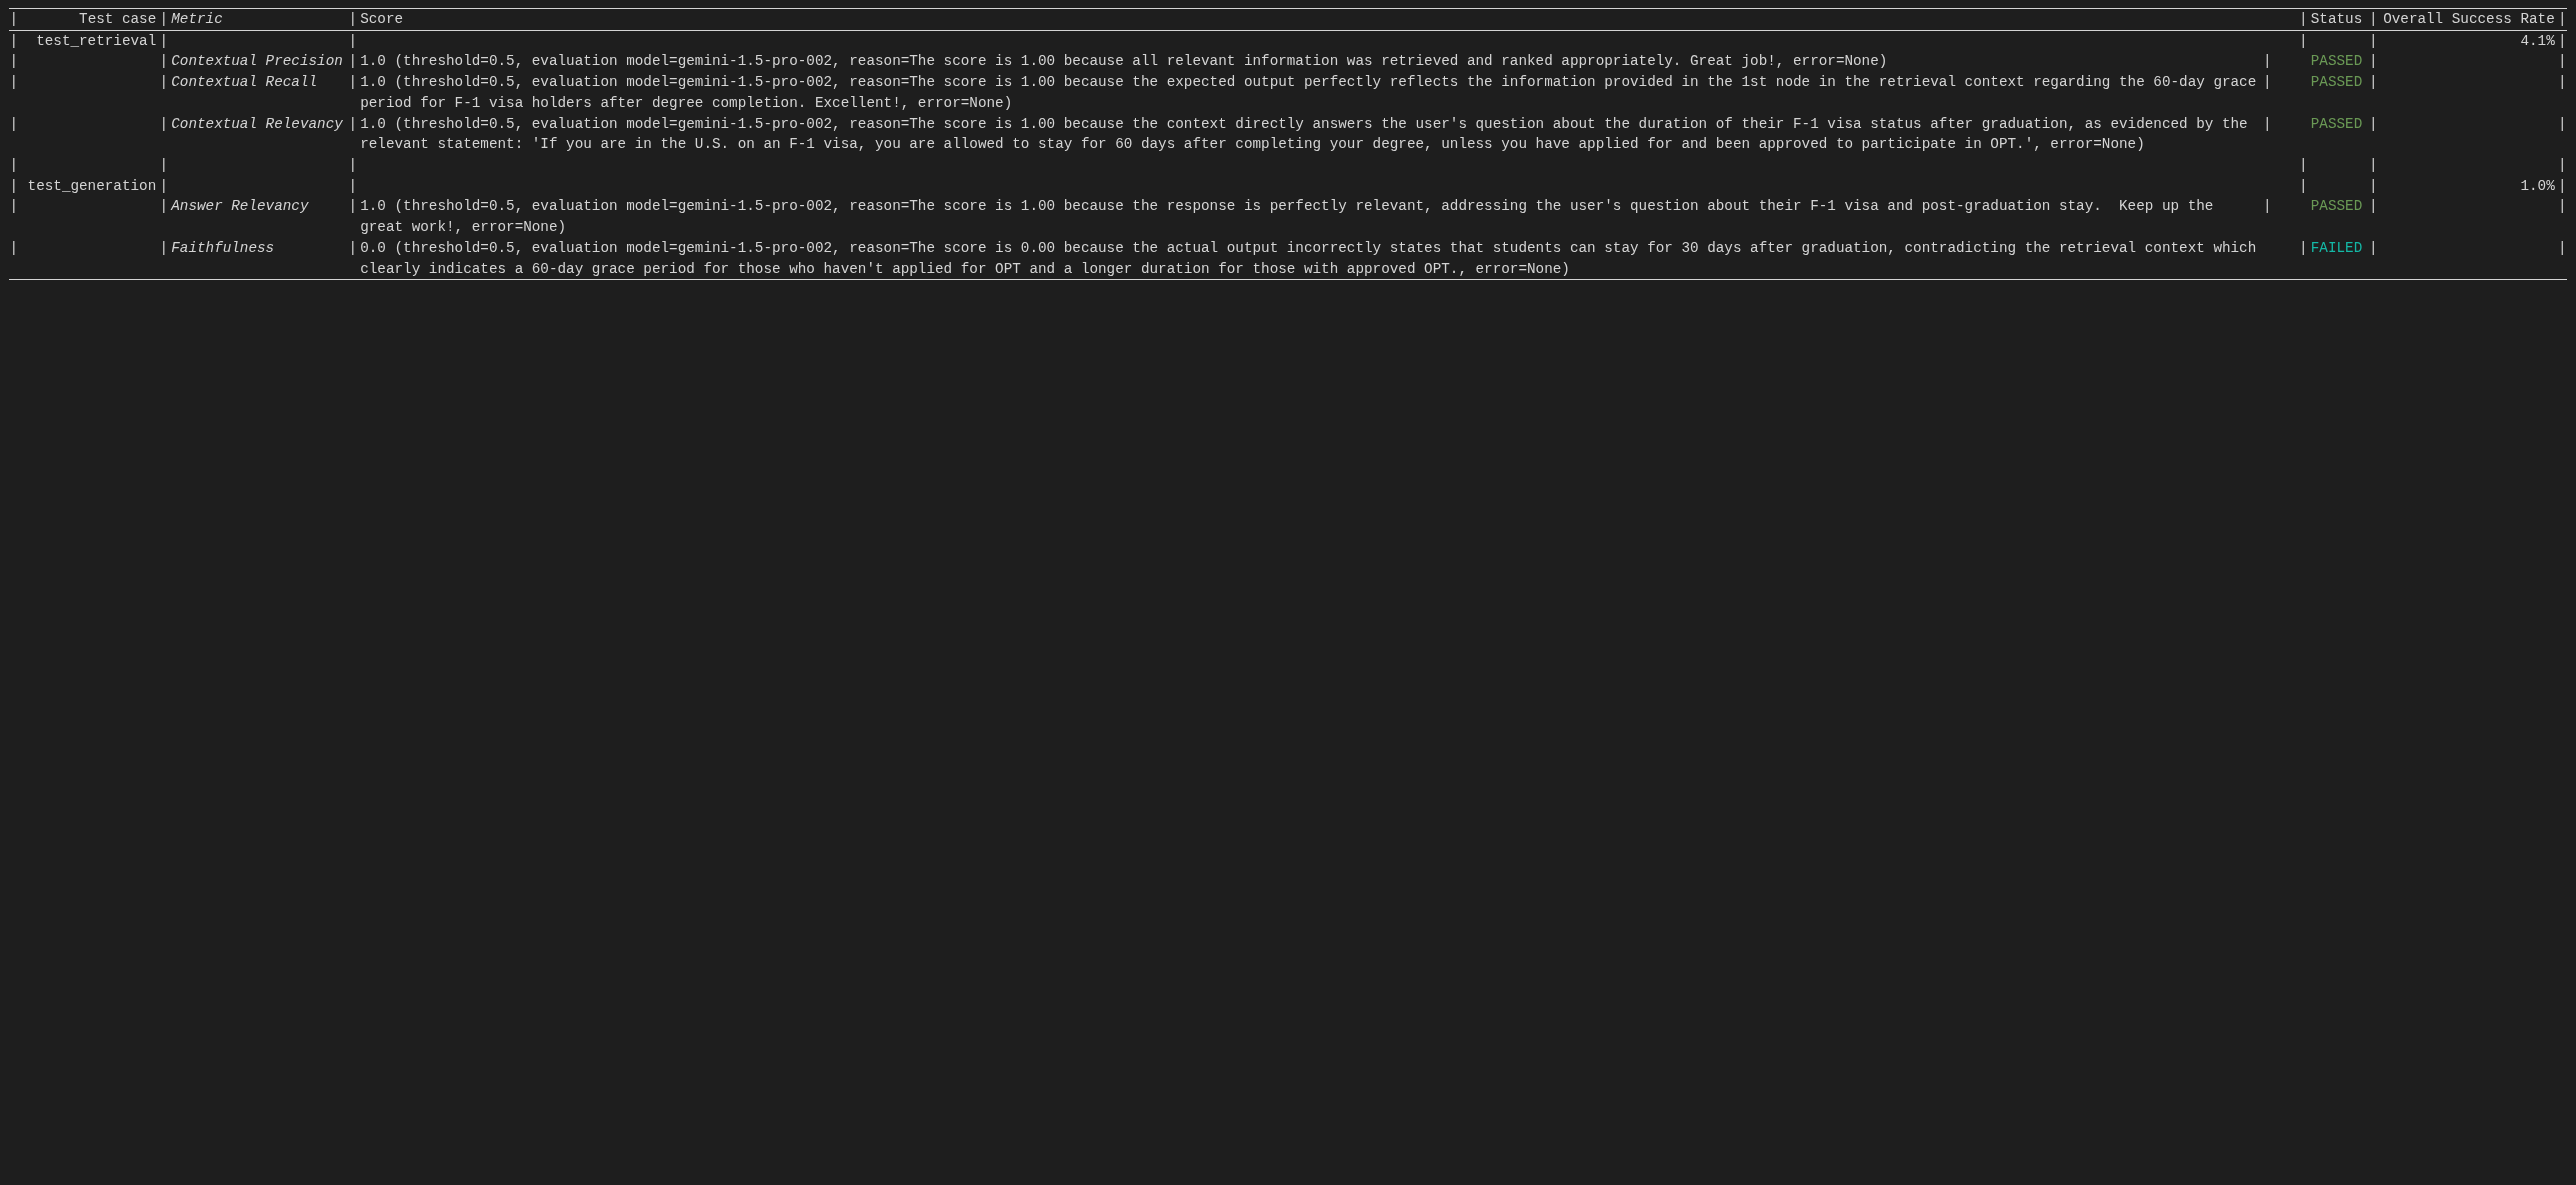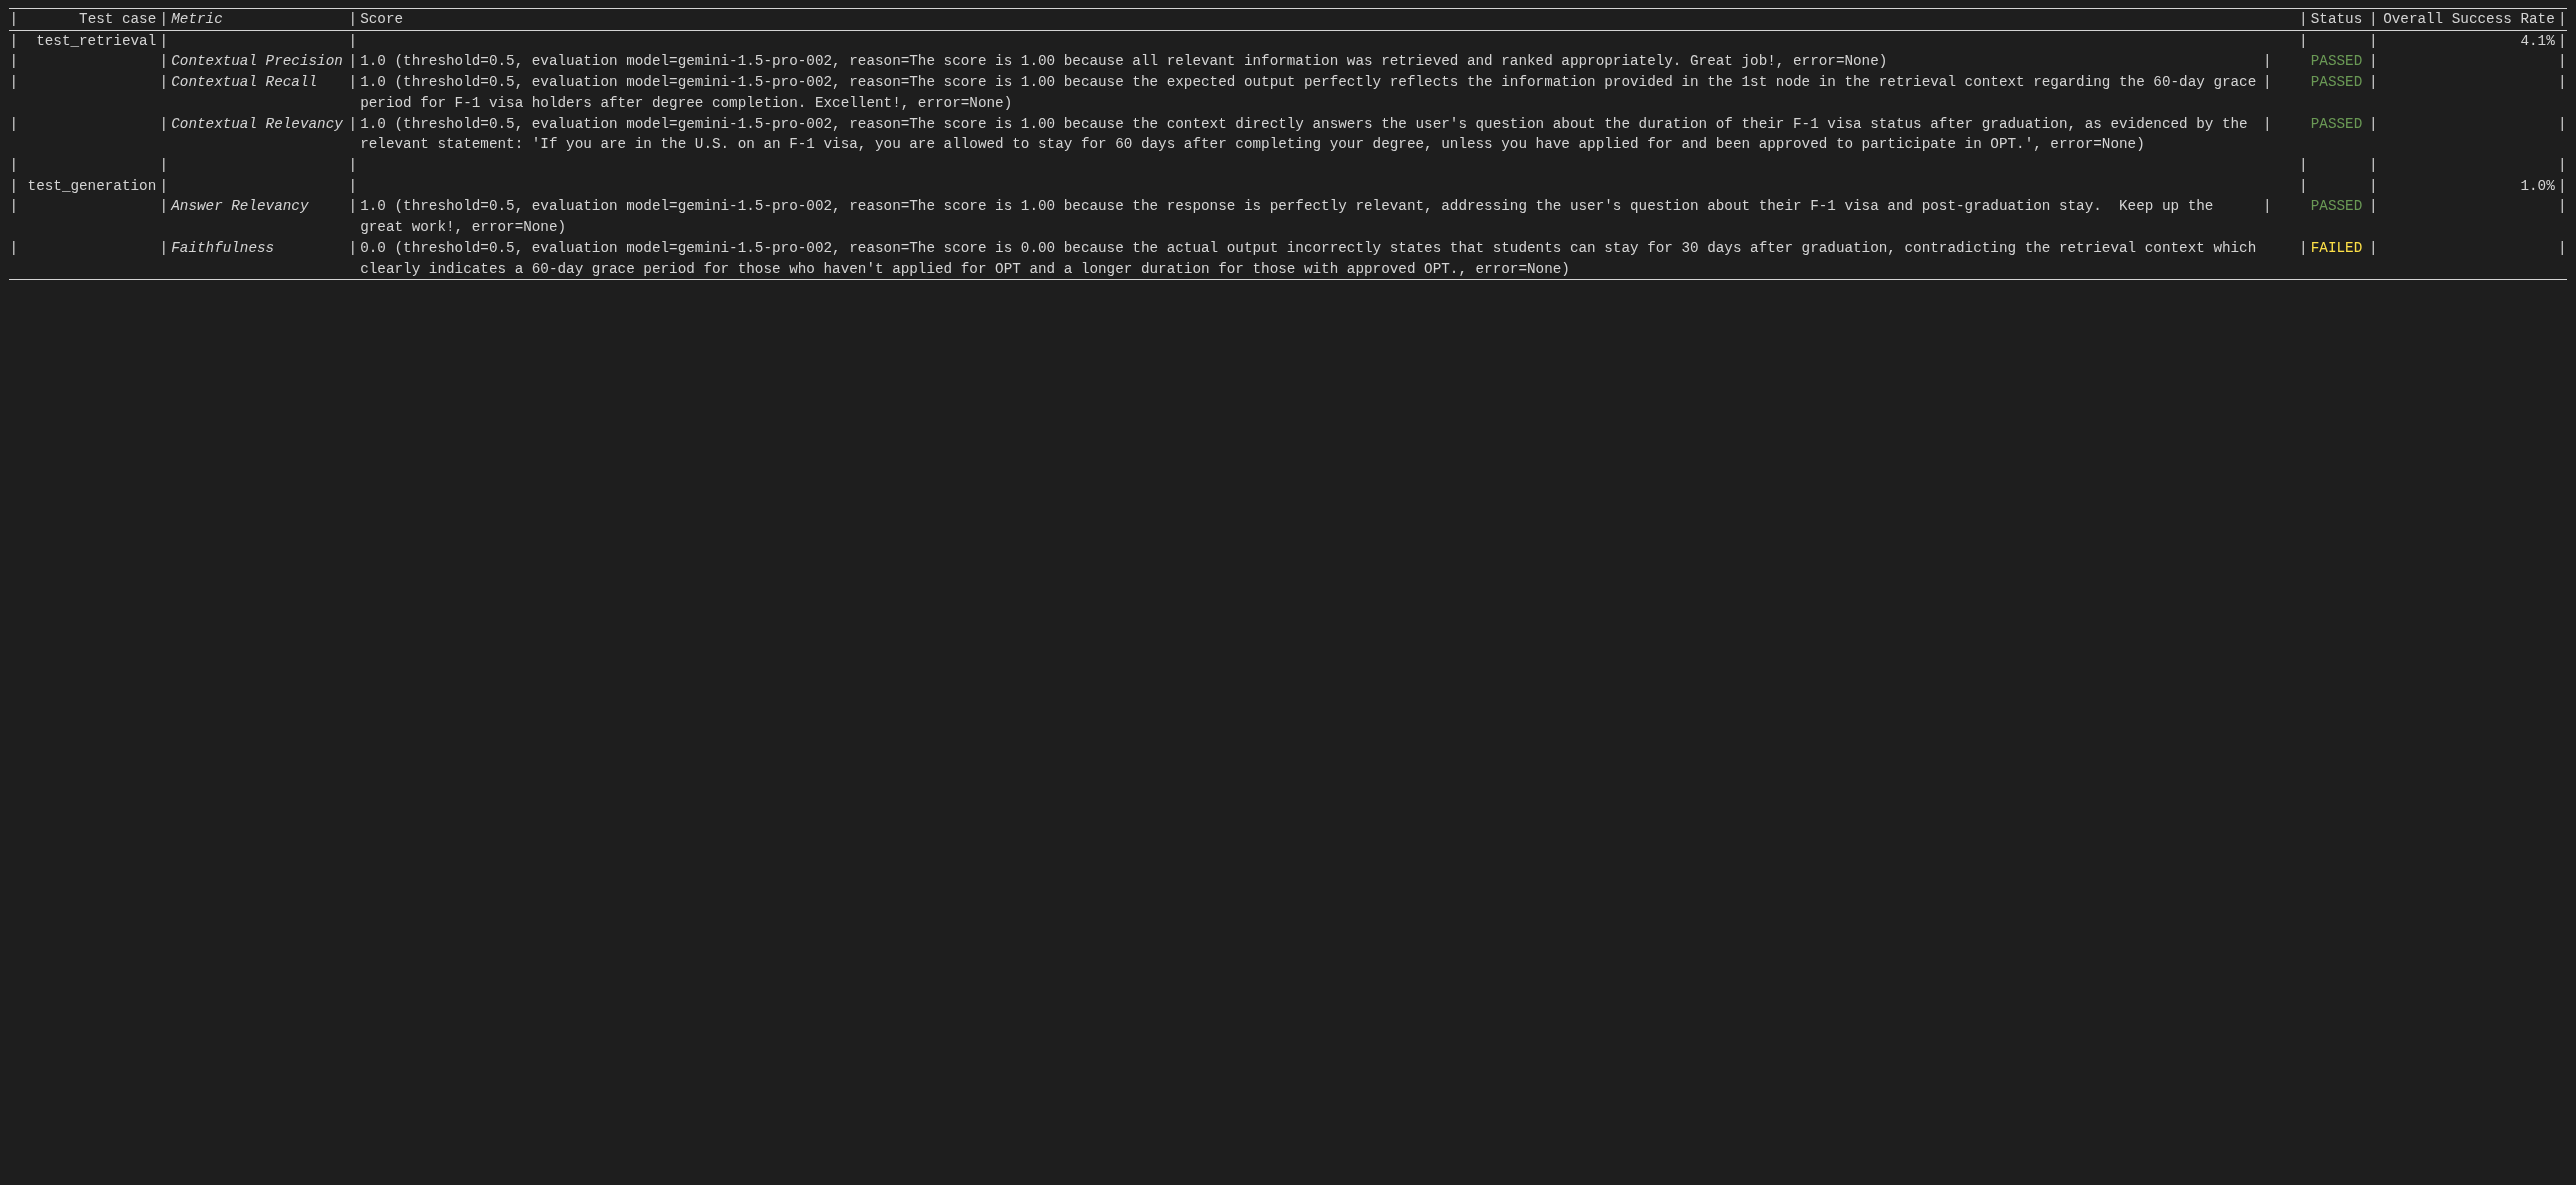--- a/index.html
+++ b/index.html
@@ -19,21 +19,21 @@
     display: flex;
     white-space: pre-wrap;
   }
   .pipe { color: #d4d4d4; padding: 0 3.2px; flex: 0 0 auto; }
   .col-testcase { flex: 0 0 135px; text-align: right; }
   .col-metric   { flex: 0 0 174px; font-style: italic; }
   .col-score    { flex: 1 1 auto; word-wrap: break-word; }
   .col-status   { flex: 0 0 55px; }
   .col-rate     { flex: 0 0 174px; text-align: right; }
   .passed { color: #6a9955; margin-left: 36px; }
-  .failed { color: #fde047; }
+  .failed { color: #14b8a6; }
   .header-row .col-testcase,
   .header-row .col-metric,
   .header-row .col-score,
   .header-row .col-status,
   .header-row .col-rate { color: #d4d4d4; }
 </style>
 </head>
 <body>
 
 <div id="table">

